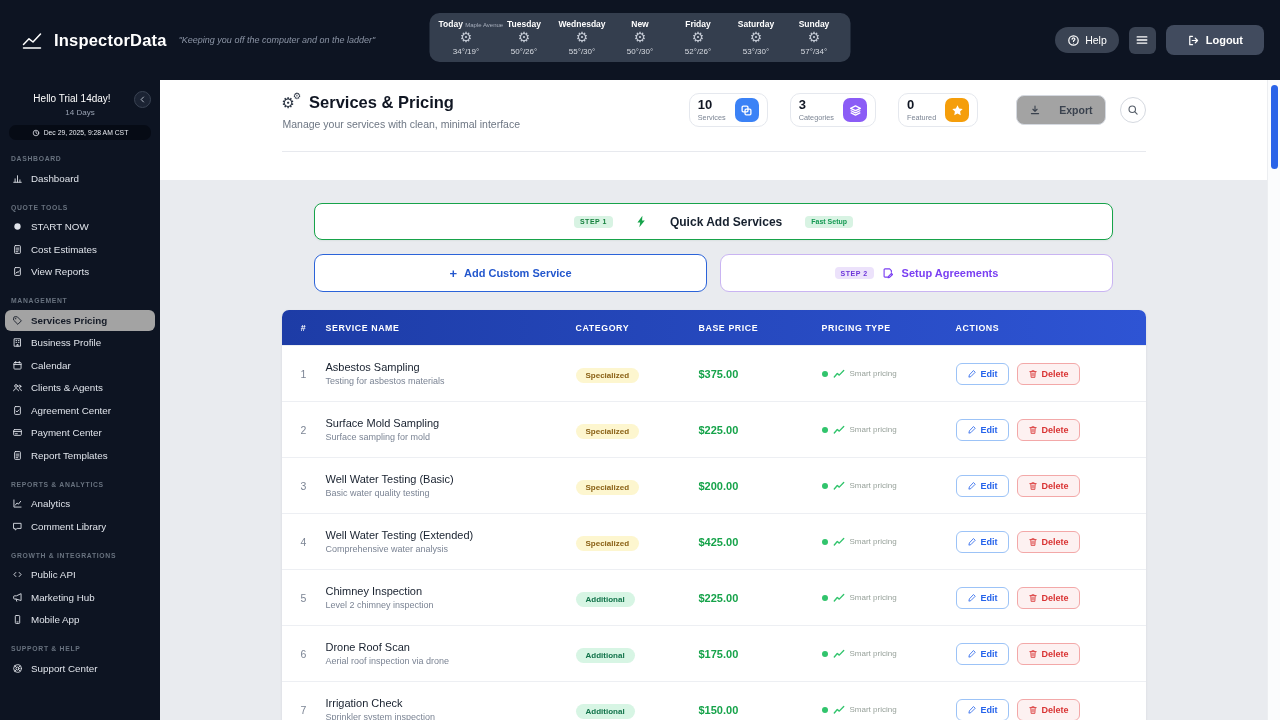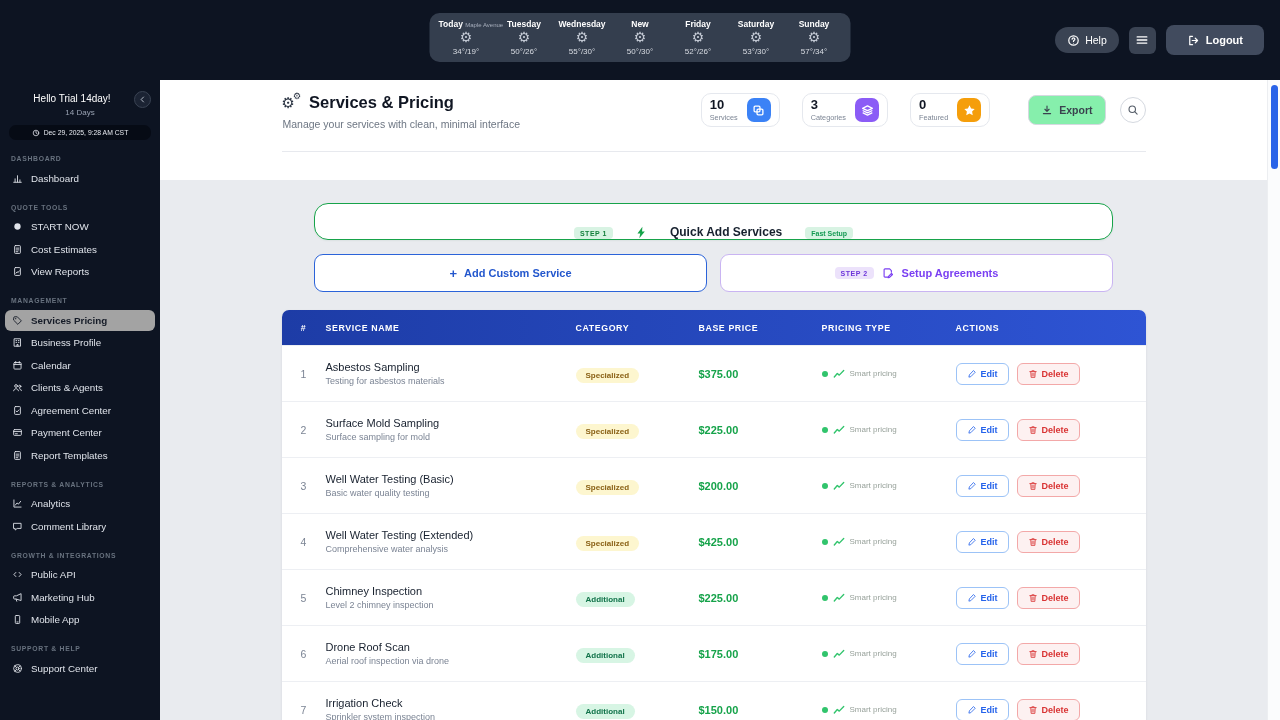--- a/index.html
+++ b/index.html
@@ -49,27 +49,27 @@
   .gear-sm{font-size:9px;margin-left:-2px;margin-top:-3px}
   h1{font-size:16.5px;color:#101623;font-weight:bold}
   .subtitle{margin:6px 0 0 1px;font-size:10.5px;color:#6d7683}
   .header-right{position:absolute;right:0;top:13px;display:flex;align-items:center}
   .stats{display:flex;gap:22px;margin-right:38px}
   .stat{display:flex;align-items:center;gap:9px;border:1px solid #e5e8ee;border-radius:10px;padding:4px 8px;background:#fff}
   .stat-num{font-size:13px;font-weight:bold;color:#101623;line-height:1.15}
   .stat-label{font-size:7.3px;color:#7c8594}
   .stat-icon{width:24px;height:24px;border-radius:7px;display:flex;align-items:center;justify-content:center;color:#fff}
   .stat-icon svg{width:13px;height:13px;stroke-width:1.6}
-  .export-btn{display:flex;align-items:center;gap:6px;border:1px solid #d5d9e0;background:#86efac;border-radius:8px;height:30px;padding:0 12px;font-size:10.5px;color:#3a424e;font-weight:bold}
+  .export-btn{display:flex;align-items:center;gap:18px;border:1px solid #d5d9e0;background:#a3a3a3;border-radius:8px;height:30px;padding:0 12px;font-size:10.5px;color:#3a424e;font-weight:bold}
   .search-btn{margin-left:14px;width:26px;height:26px;border-radius:50%;border:1px solid #d5d9e0;background:#fff;color:#555d68;display:flex;align-items:center;justify-content:center}
 
   
   .content{padding-top:23px}
   .cards{width:799px;margin:0 auto}
-  .quick-add{height:37px;background:#fff;border:1.5px solid #17a34a;border-radius:14px;display:flex;align-items:flex-end;justify-content:center;gap:23px;cursor:pointer;box-shadow:0 1px 2px rgba(16,80,40,.06)}
+  .quick-add{height:37px;background:#fff;border:1.5px solid #17a34a;border-radius:8px;display:flex;align-items:center;justify-content:center;gap:23px;cursor:pointer;box-shadow:0 1px 2px rgba(16,80,40,.06)}
   .step-badge{font-size:7px;font-weight:bold;letter-spacing:.5px;padding:2.5px 6px;border-radius:4px}
   .step-badge.green{background:#d8f3e3;color:#15803d}
   .step-badge.purple{background:#ece2fb;color:#6d35d9}
   .bolt{display:flex;color:#16a34a}
   .qa-title{font-size:12px;font-weight:bold;color:#16202e}
   .fast-badge{background:#d8f3e3;color:#159a53;font-size:7px;font-weight:bold;padding:2.5px 6px;border-radius:4px}
   .row2{display:flex;gap:13px;margin-top:14px}
   .add-custom{flex:1;height:38px;background:#fff;border:1.6px solid #2b63d9;border-radius:9px;display:flex;align-items:center;justify-content:center;gap:7px;color:#2357cd;font-size:11px;font-weight:bold}
   .plus{font-size:13px;font-weight:bold;line-height:1}
   .setup-agree{flex:1;height:38px;background:#fff;border:1.4px solid #c9b4f2;border-radius:9px;display:flex;align-items:center;justify-content:center;gap:8px;color:#7a3ff2;font-size:11px;font-weight:bold}
@@ -97,20 +97,30 @@
   .btn-edit svg,.btn-del svg{width:10px;height:10px;stroke-width:1.3}
 
   
   .scrollbar{position:absolute;right:0;top:80px;width:13px;bottom:0;background:#fbfcfd;border-left:1px solid #eceef1;z-index:6}
   .thumb{position:absolute;left:3px;top:5px;width:7px;height:84px;border-radius:4px;background:#2a63e8}
 </style>
 </head>
 <body>
 
 <header class="topbar">
+  <div class="brand">
+    <span class="logo">
+      <svg width="24" height="24" viewBox="0 0 24 24" stroke-width="2">
+          <path d="M3.5 16.5 9 10.8l4 3.2L20.5 6"></path>
+          <path d="M3.5 20h17"></path>
+        </svg>
+    </span>
+    <span class="brand-name">InspectorData</span>
+    <span class="tagline">"Keeping you off the computer and on the ladder"</span>
+  </div>
   <div class="weather" id="weather">
       <div class="wday">
         <div class="wl">Today <span class="ws">Maple Avenue</span></div>
         <div class="wi">⚙</div>
         <div class="wt">34°/19°</div>
       </div>
       <div class="wday">
         <div class="wl">Tuesday</div>
         <div class="wi">⚙</div>
         <div class="wt">50°/26°</div>

